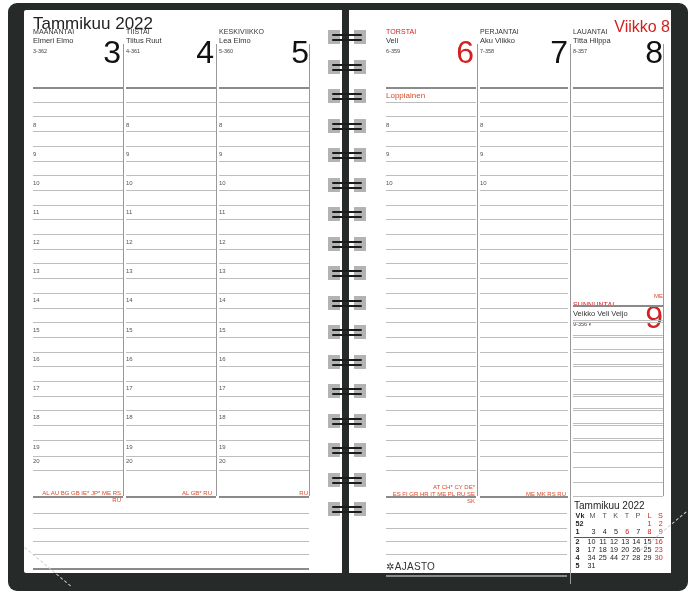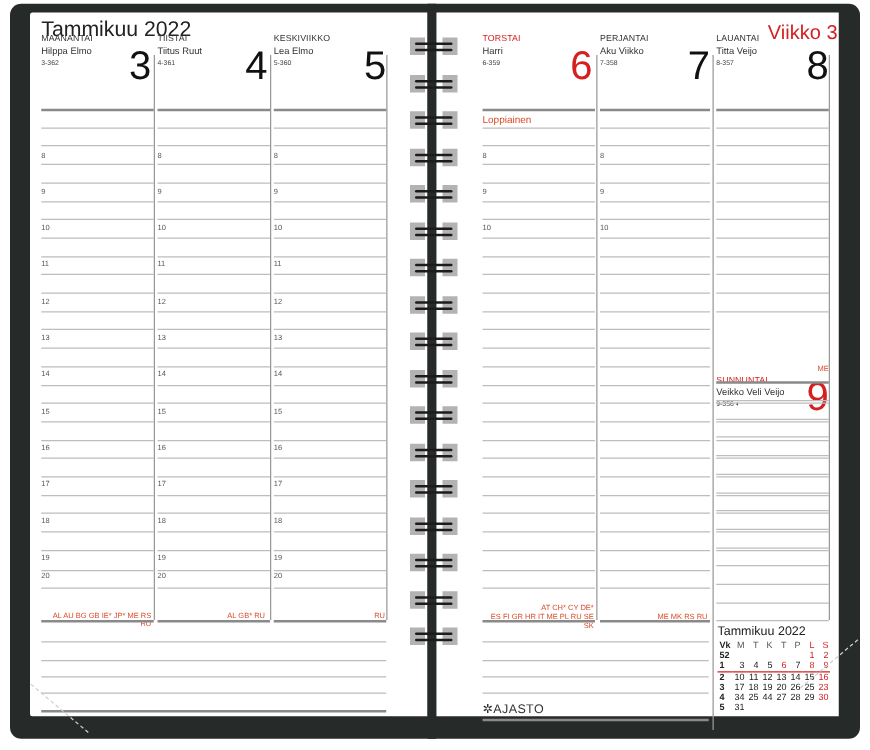--- a/index.html
+++ b/index.html
@@ -146,54 +146,54 @@
       <div class="pad r"></div>
       <div class="bar" style="top:4px"></div>
       <div class="bar" style="top:9px"></div>
     </div>
   </div>
 
 <div class="title" style="left:33px;top:14px;">Tammikuu 2022</div>
 
 <div class="day" style="left:33px;width:88px;">
   <div class="dn">MAANANTAI</div>
-  <div class="nm">Hilppa Elmo</div>
+  <div class="nm">Elmeri Elmo</div>
   <div class="cd">3-362</div>
   <div class="big" style="right:0;">3</div>
 </div>
 <div class="day" style="left:126px;width:88px;">
   <div class="dn">TIISTAI</div>
   <div class="nm">Tiitus Ruut</div>
   <div class="cd">4-361</div>
   <div class="big" style="right:0;">4</div>
 </div>
 <div class="day" style="left:219px;width:90px;">
   <div class="dn">KESKIVIIKKO</div>
   <div class="nm">Lea Elmo</div>
   <div class="cd">5-360</div>
   <div class="big" style="right:0;">5</div>
 </div>
 
-<div class="week" style="top:18px;right:26px;">Viikko 3</div>
+<div class="week" style="top:18px;right:26px;">Viikko 8</div>
 
 <div class="day" style="left:386px;width:88px;">
   <div class="dn red">TORSTAI</div>
-  <div class="nm">Harri</div>
+  <div class="nm">Veli</div>
   <div class="cd">6-359</div>
   <div class="big red" style="right:0;">6</div>
 </div>
 <div class="day" style="left:480px;width:88px;">
   <div class="dn">PERJANTAI</div>
   <div class="nm">Aku Viikko</div>
   <div class="cd">7-358</div>
   <div class="big" style="right:0;">7</div>
 </div>
 <div class="day" style="left:573px;width:90px;">
   <div class="dn">LAUANTAI</div>
-  <div class="nm">Titta Veijo</div>
+  <div class="nm">Titta Hilppa</div>
   <div class="cd">8-357</div>
   <div class="big" style="right:0;">8</div>
 </div>
 
 <div class="day" style="left:573px;top:261px;width:90px;margin-top:32px;">
   <div class="hol" style="right:0;top:0;">ME</div>
   <div style="height:8px"></div>
   <div class="dn red">SUNNUNTAI</div>
   <div class="nm">Veikko Veli Veijo</div>
   <div class="cd"><span>9-356</span> <span class="sunmoon">◐</span></div>

